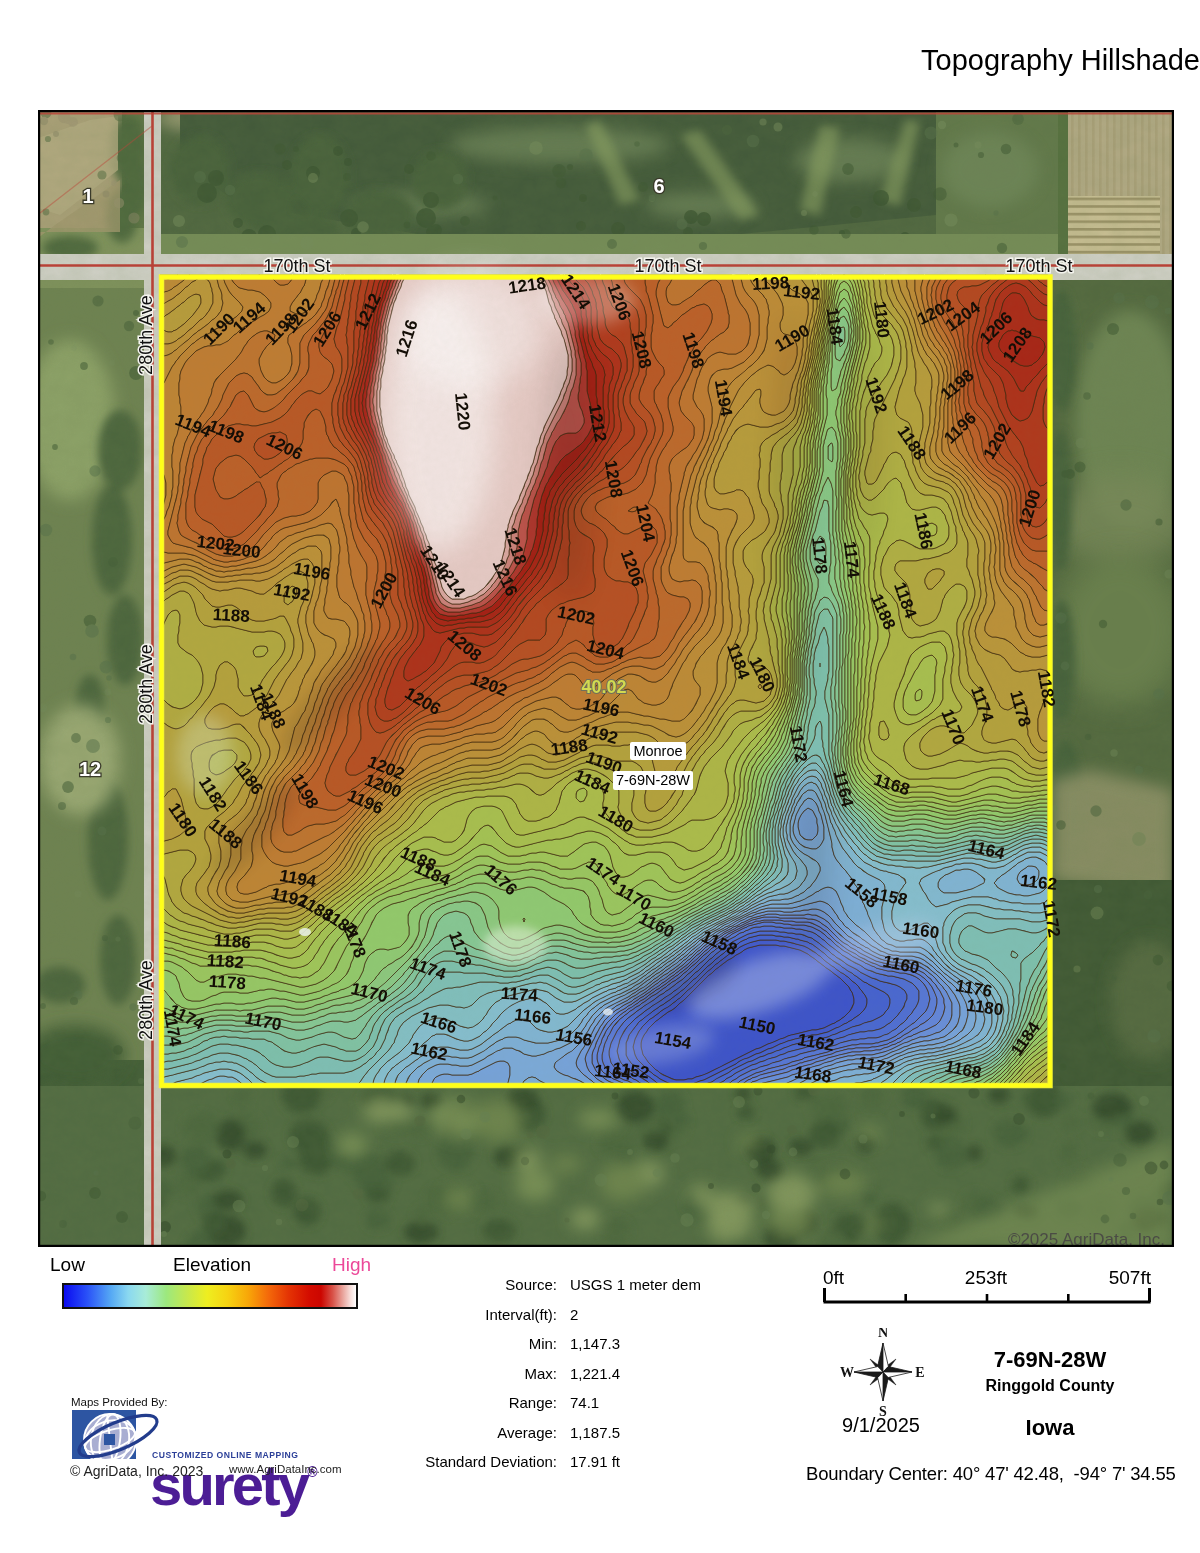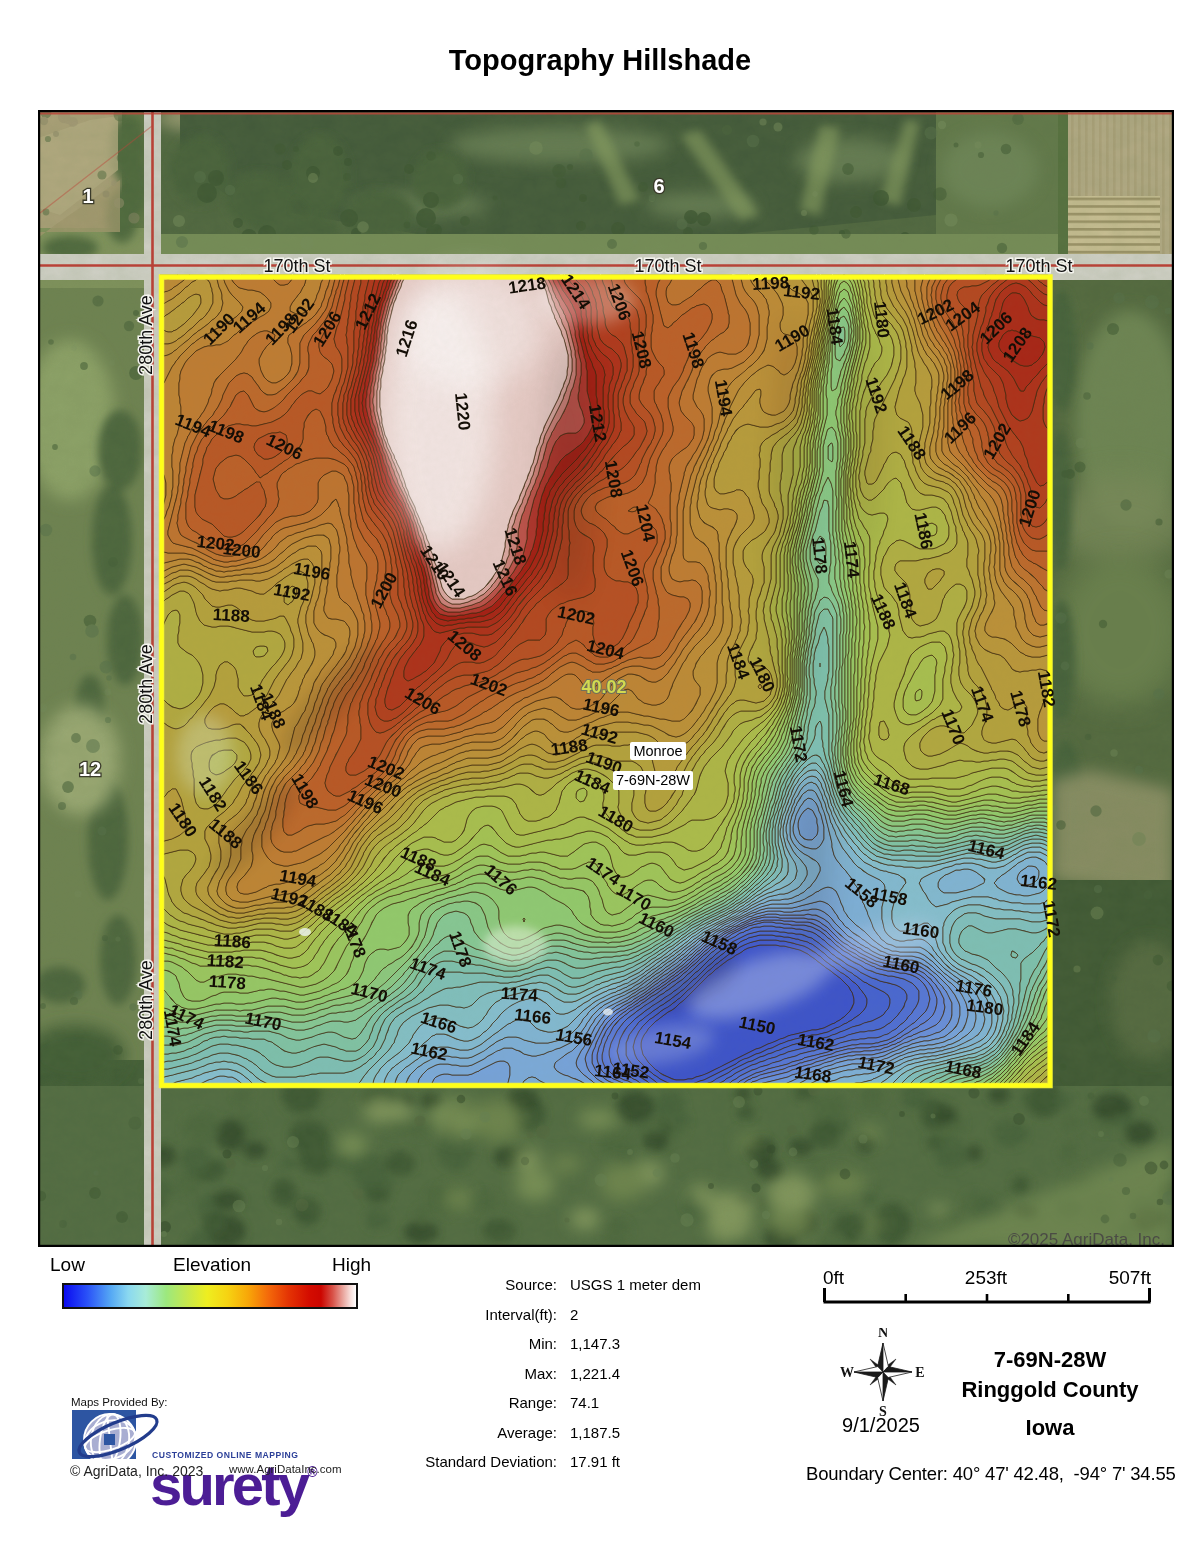--- a/index.html
+++ b/index.html
@@ -1,17 +1,17 @@
 <!DOCTYPE html>
 <html><head><meta charset="utf-8">
 <style>
 html,body{margin:0;padding:0;background:#fff;}
 body{width:1200px;height:1553px;position:relative;font-family:"Liberation Sans",sans-serif;}
 .abs{position:absolute;}
-#title{left:0;top:44px;width:1200px;text-align:center;font-size:29px;font-weight:bold;color:#000;letter-spacing:0px;}
+#title{left:0;top:44px;width:1200px;text-align:right;font-size:29px;font-weight:normal;color:#000;letter-spacing:0px;}
 .stat{font-size:15px;color:#000;white-space:nowrap;}
 .statlab{text-align:right;}
 .bold{font-weight:bold;}
 </style></head><body>
 
 <div id="title" class="abs">Topography Hillshade</div>
 
 <svg class="abs" style="left:38px;top:110px;" width="1136" height="1137" viewBox="38 110 1136 1137">
 <defs>
 <filter id="nz" x="-5%" y="-5%" width="110%" height="110%">
@@ -770,21 +770,21 @@
 <text x="653" y="785" font-family="Liberation Sans, sans-serif" font-size="14.5px" fill="#000" text-anchor="middle">7-69N-28W</text>
 
 <text x="1165" y="1245" font-family="Liberation Sans, sans-serif" font-size="17px" fill="#4b4b45" text-anchor="end">©2025 AgriData, Inc.</text>
 </g>
 
 <rect x="39" y="111" width="1134" height="1135" fill="none" stroke="#000" stroke-width="2.4"></rect>
 </svg>
 
 <div class="abs" style="left:50px;top:1254px;font-size:19px;color:#000;">Low</div>
 <div class="abs" style="left:173px;top:1254px;font-size:19px;color:#000;">Elevation</div>
-<div class="abs" style="left:332px;top:1254px;font-size:19px;color:#000000;">High</div>
+<div class="abs" style="left:332px;top:1254px;font-size:19px;color:#ec4899;">High</div>
 
 <div class="abs" style="left:62px;top:1283px;width:292px;height:22px;border:2px solid #111;background:linear-gradient(to right,#0b0bf0 0%,#2a52f8 8%,#55a8f4 16%,#8ad8f0 22%,#a8ecd8 28%,#9ce87e 35%,#c6e84e 42%,#eeee20 49%,#f6d312 56%,#f8a708 63%,#f4690a 70%,#e43304 77%,#d40c00 84%,#cc0600 88%,#d85248 92%,#e9a49c 95.5%,#f7dcd8 98%,#fff 100%);"></div>
 
 <div class="abs stat statlab" style="left:257px;top:1276px;width:300px;">Source:</div>
 <div class="abs stat" style="left:570px;top:1276px;">USGS 1 meter dem</div>
 
 <div class="abs stat statlab" style="left:257px;top:1305.5px;width:300px;text-align:right;">Interval(ft):</div>
 <div class="abs stat" style="left:570px;top:1305.5px;">2</div>
 
 <div class="abs stat statlab" style="left:257px;top:1335px;width:300px;">Min:</div>
@@ -843,21 +843,21 @@
         <text x="0" y="44">S</text>
         <text x="-36" y="5">W</text>
         <text x="37" y="5">E</text>
 </g>
 </g>
 </svg>
 
 <div class="abs" style="left:806px;top:1414px;width:150px;text-align:center;font-size:20px;color:#000;">9/1/2025</div>
 
 <div class="abs bold" style="left:920px;top:1347px;width:260px;text-align:center;font-size:22px;color:#000;">7-69N-28W</div>
-<div class="abs bold" style="left:920px;top:1377px;width:260px;text-align:center;font-size:22px;color:#000;">Ringgold County</div>
+<div class="abs bold" style="left:920px;top:1377px;width:260px;text-align:center;font-size:16px;color:#000;">Ringgold County</div>
 <div class="abs bold" style="left:920px;top:1407px;width:260px;text-align:center;font-size:22px;color:#000;margin-top:8px;">Iowa</div>
 
 <div class="abs" style="left:806px;top:1463px;font-size:18.5px;letter-spacing:-0.2px;color:#000;white-space:nowrap;">Boundary Center: 40° 47' 42.48,&nbsp; -94° 7' 34.55</div>
 
 <div class="abs" style="left:71px;top:1396px;font-size:11.5px;color:#111;">Maps Provided By:</div>
 
 <svg class="abs" style="left:66px;top:1406px;" width="100" height="60" viewBox="0 0 100 60">
 <defs>
       <clipPath id="lgc">
         <rect x="6" y="4" width="64" height="49"></rect>

